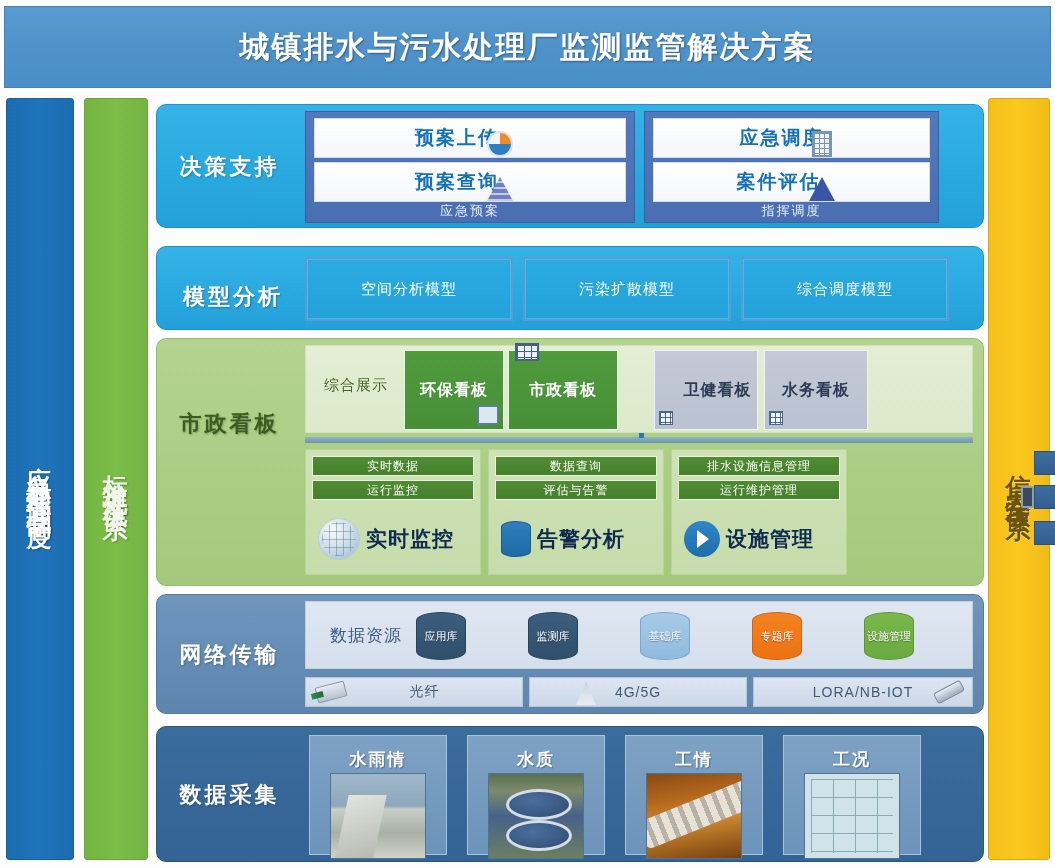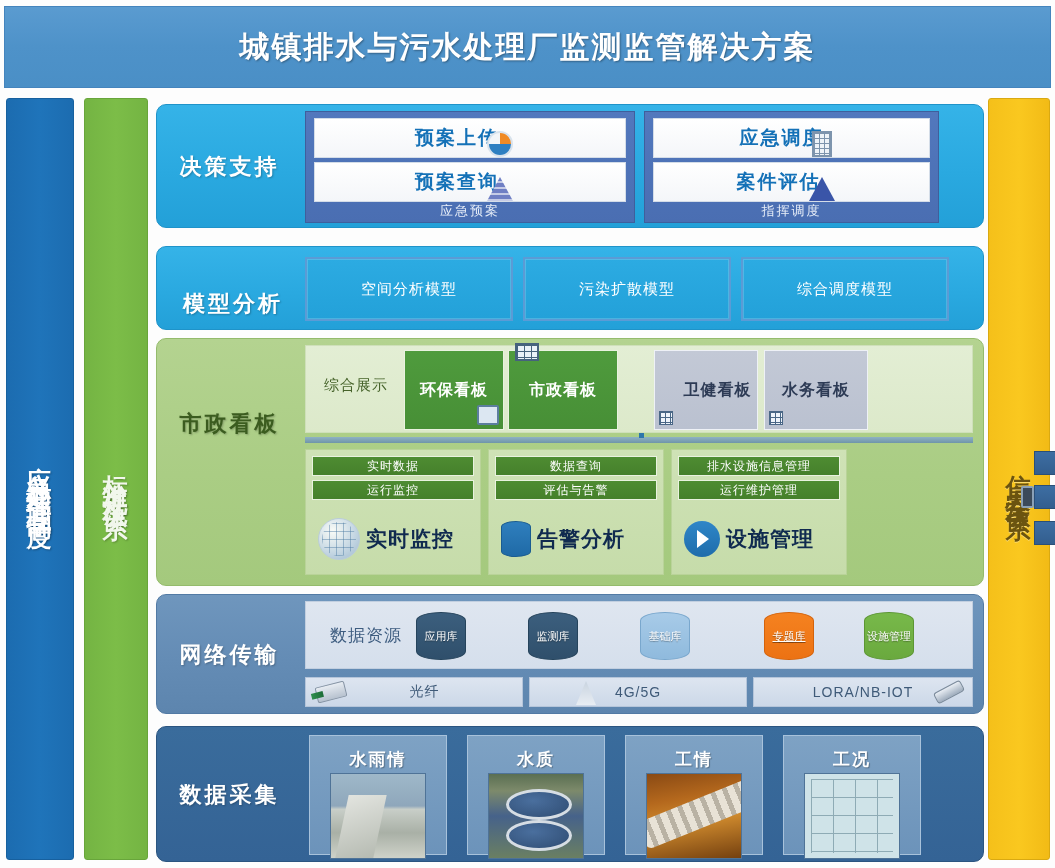--- a/index.html
+++ b/index.html
@@ -87,21 +87,21 @@
     font-size: 13px; color: #e7eef8; letter-spacing: 2px;
   }
   .dg-icon { position: absolute; right: 12px; top: 50%; transform: translateY(-50%); }
 
   
   .panel-model {
     left: 156px; top: 246px; width: 828px; height: 84px;
     background: linear-gradient(180deg, #35b3e8 0%, #2aa9e0 55%, #23a0d8 100%);
     border: 1px solid #1f93c9;
   }
-  .model-label { left: 0; top: 15px; width: 145px; height: 84px; color: #fff; padding-left: 7px; }
+  .model-label { left: 0; top: 8px; width: 145px; height: 84px; color: #fff; padding-left: 7px; }
   .model-box {
     position: absolute; top: 10px; height: 64px;
     background: linear-gradient(180deg,#2cabe2 0%,#23a1d9 100%);
     border: 2px solid #5b9bd5;
     display: flex; align-items: center; justify-content: center;
     font-size: 15px; color: #ffffff; letter-spacing: 1px;
     box-shadow: inset 0 0 0 1px rgba(255,255,255,0.18);
   }
   .mb1 { left: 148px; width: 208px; }
   .mb2 { left: 366px; width: 208px; text-align: right; }
@@ -197,21 +197,21 @@
     border-radius: 50% / 18% 18% 18% 18%;
     display: flex; align-items: center; justify-content: center;
     font-size: 11px; color: #ffffff; text-align: center; line-height: 1.1;
     text-shadow: 0 1px 1px rgba(0,0,0,0.4);
   }
   .db-dark  { background: linear-gradient(180deg,#3c5f7e 0%,#2f4f6b 100%); border: 1px solid #26445c; }
   .db-light { background: linear-gradient(180deg,#a8cbe8 0%,#8fbadd 100%); border: 1px solid #79a7cd; }
   .db-org   { background: linear-gradient(180deg,#f58220 0%,#ec7213 100%); border: 1px solid #d4630c; }
   .db-grn   { background: linear-gradient(180deg,#78b94a 0%,#6aa93e 100%); border: 1px solid #5c9634; }
   .dbc1 { left: 110px; } .dbc2 { left: 222px; } .dbc3 { left: 334px; }
-  .dbc4 { left: 458px; text-decoration: underline; } .dbc5 { left: 558px; }
+  .dbc4 { left: 446px; } .dbc5 { left: 558px; }
 
   .net-row {
     position: absolute; top: 82px; height: 30px;
     background: linear-gradient(180deg,#dde5f0 0%,#ccd8e8 100%);
     border: 1px solid #b5c5da;
     display: flex; align-items: center; justify-content: center;
     font-size: 14px; color: #3f5a78; letter-spacing: 1px;
   }
   .nr1 { left: 148px; width: 218px; padding-left: 21px; }
   .nr2 { left: 372px; width: 218px; }

